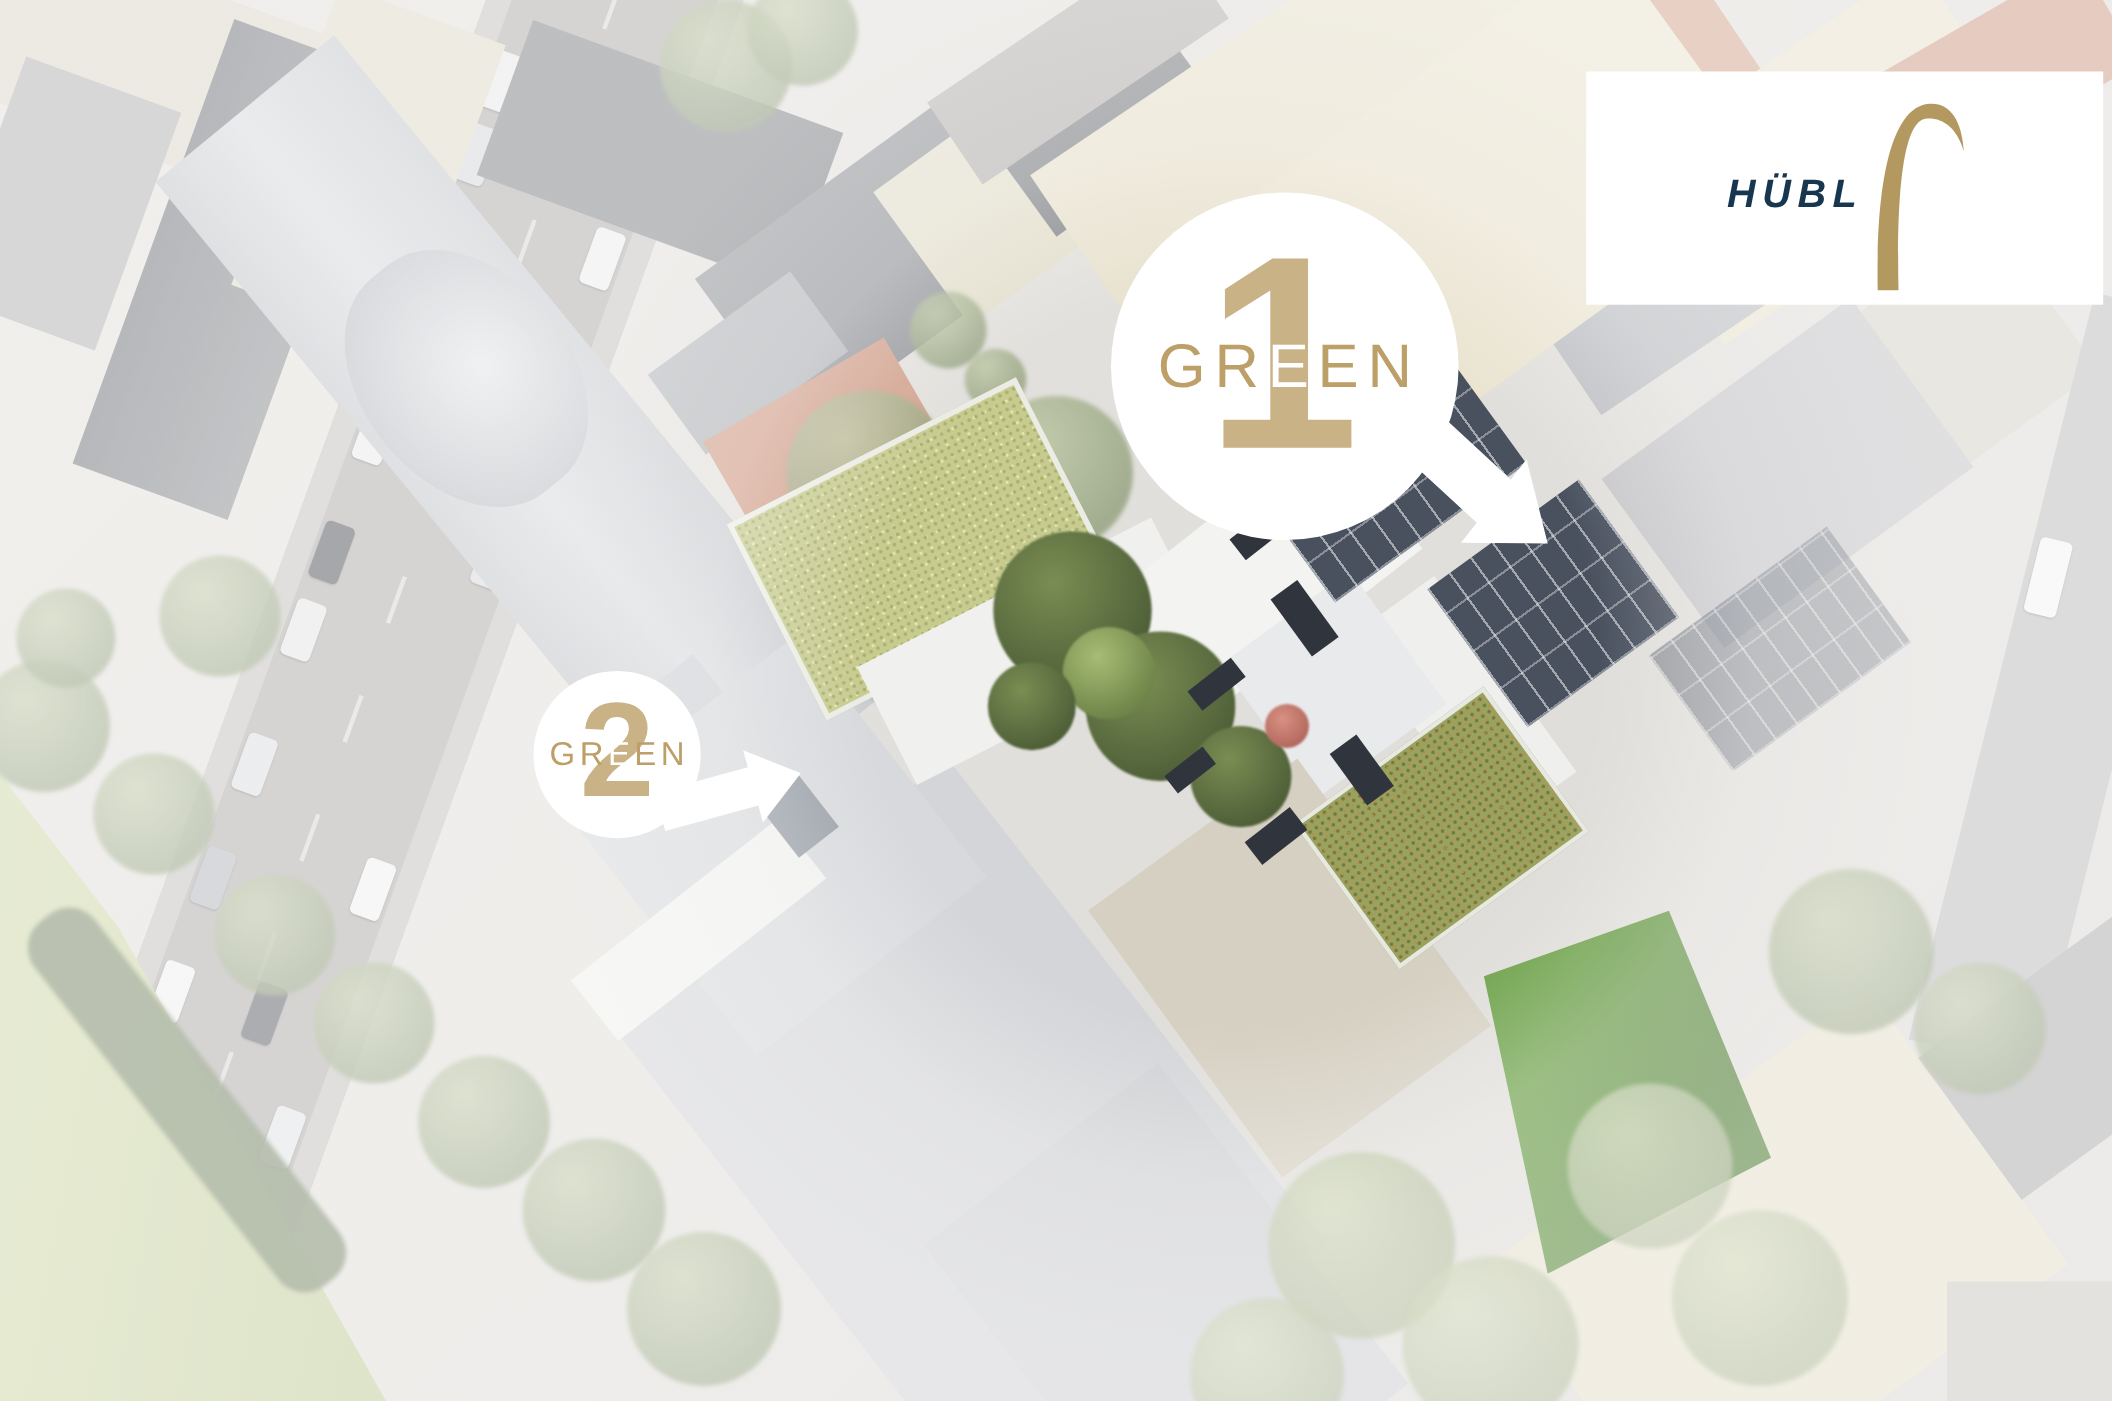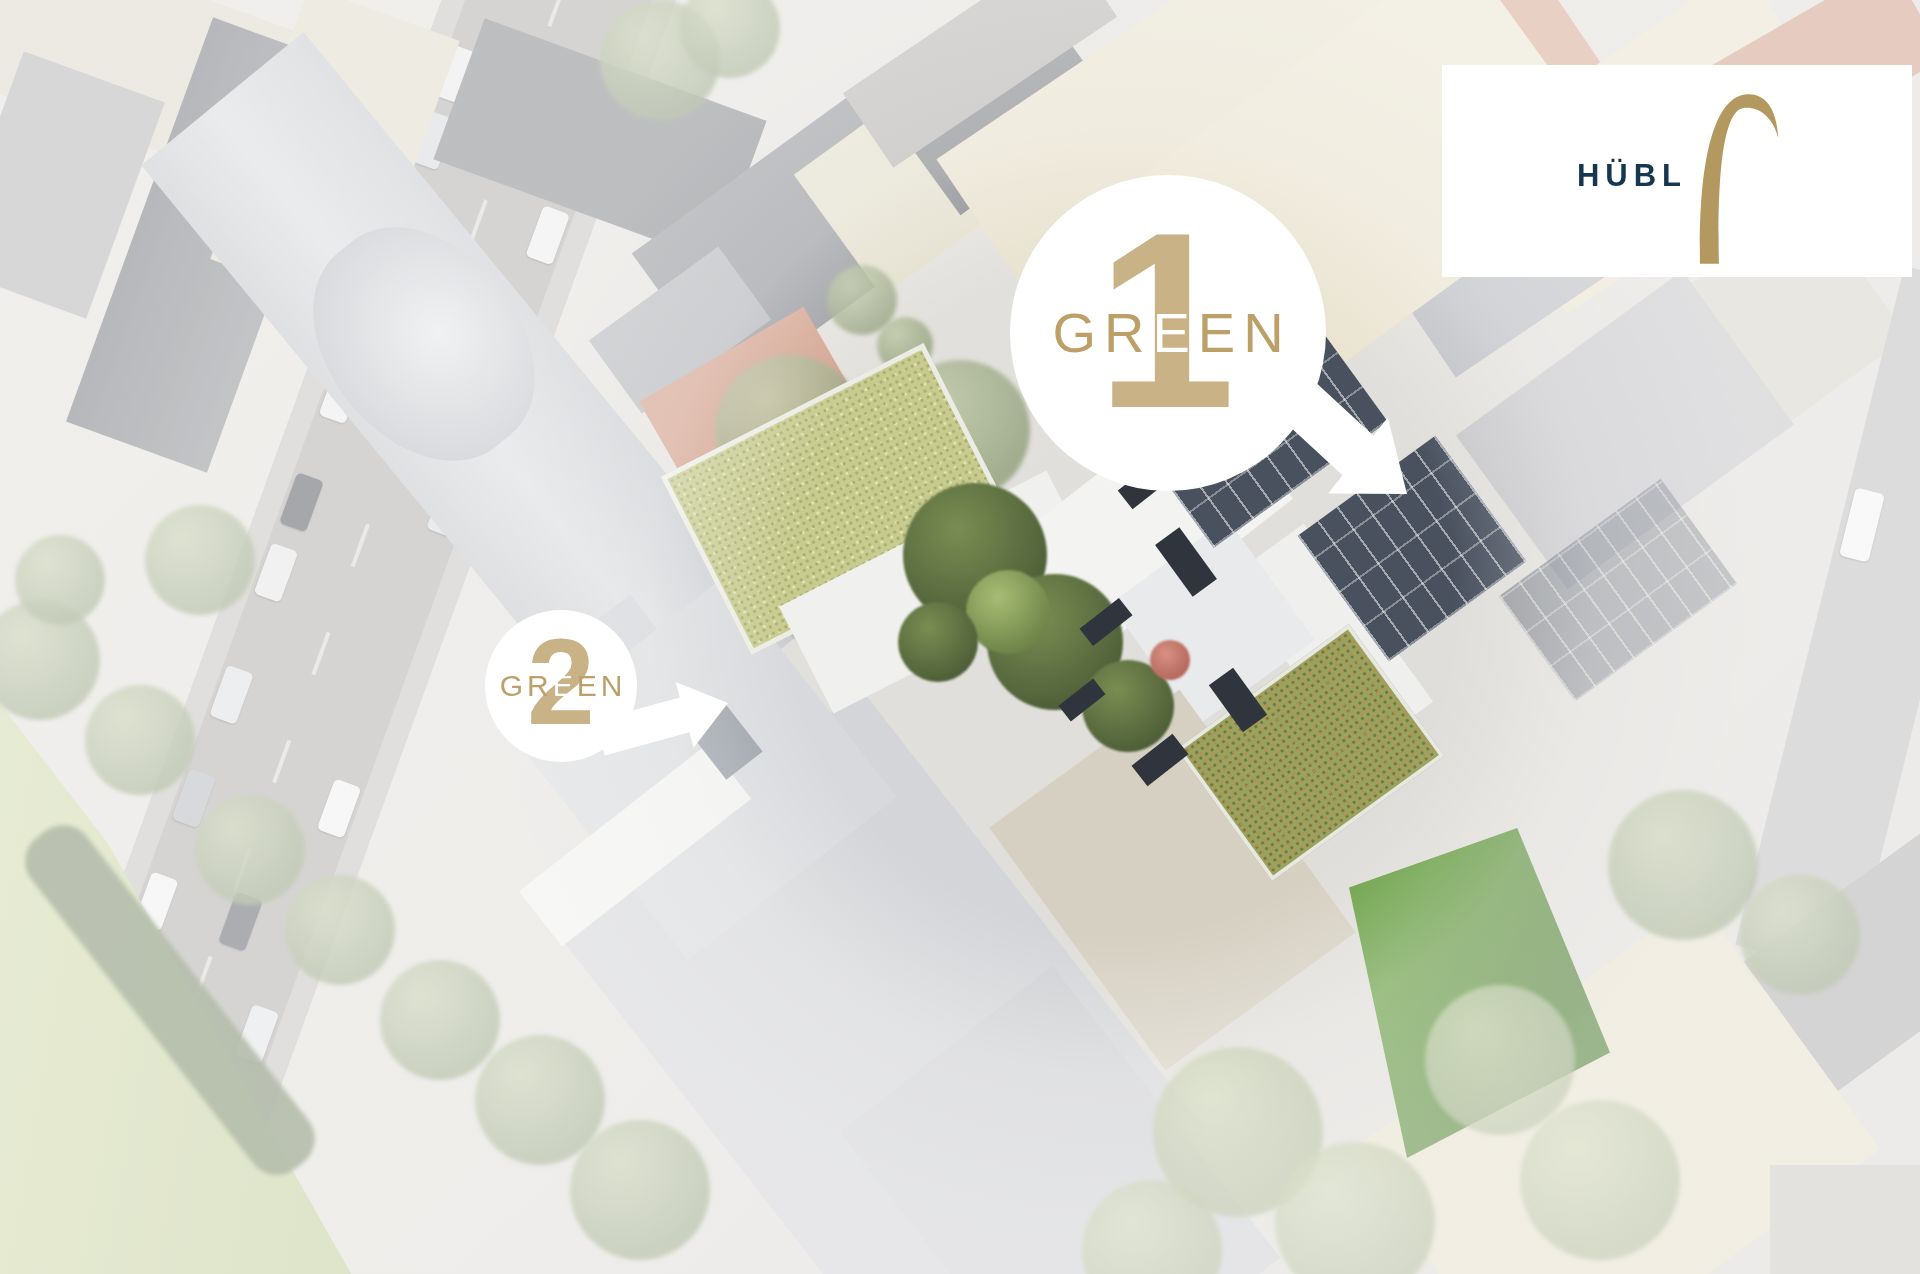--- a/index.html
+++ b/index.html
@@ -59,21 +59,21 @@
   #bubble-1 .green-word{font-size:56px;letter-spacing:8px;padding-left:8px;}
   #bubble-2 .green-word{font-size:30px;letter-spacing:4px;padding-left:4px;}
   .green-word .ko{color:#ffffff;}
   
   #arrows{left:0;top:0;width:1920px;height:1274px;pointer-events:none;}
   #arrows polygon{fill:var(--bubble_white,#fff);}
   
   #logo{left:1442px;top:65px;width:470px;height:212px;background:#ffffff;
         display:flex;align-items:center;justify-content:center;gap:8px;padding-top:10px;
         box-sizing:border-box;}
-  #logo .bold{font-size:31px;font-weight:bold;letter-spacing:6px;color:var(--navy,#17364f);}
+  #logo .bold{font-size:36px;font-weight:bold;letter-spacing:6px;color:var(--navy,#17364f);font-style:italic;}
   #logo .rest{font-size:38px;font-weight:400;letter-spacing:6px;color:var(--navy,#17364f);}
   #logo svg{flex:0 0 auto;margin:0 -4px;}
   #logo svg path{fill:var(--gold_arc,#b3995f);}
 </style>
 </head>
 <body>
 
 <div class="stage">
 
   <div id="street-left" class="p">

